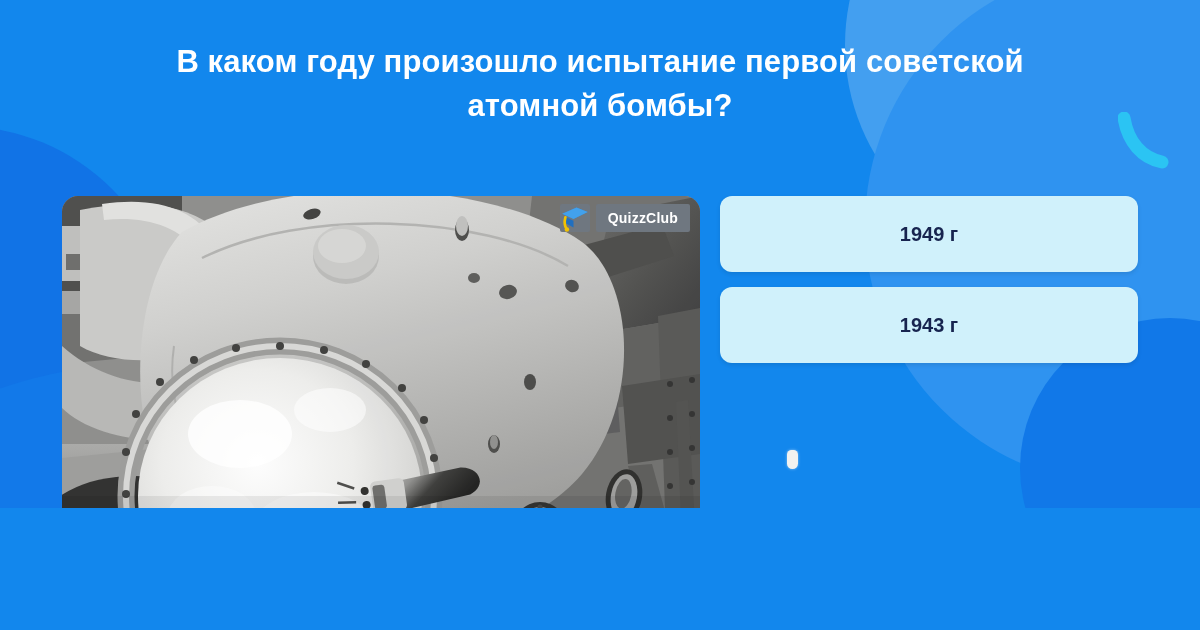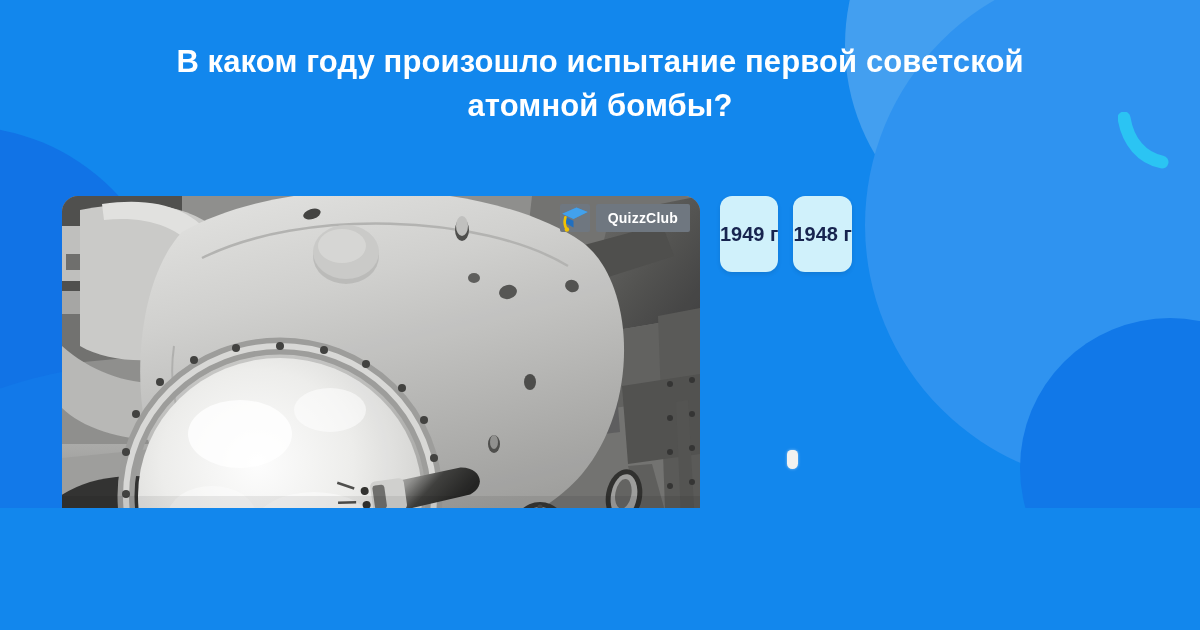--- a/index.html
+++ b/index.html
@@ -120,21 +120,21 @@
     letter-spacing: 0.2px;
   }
 
   
   #answers {
     position: absolute;
     left: 720px; top: 196px;
     width: 418px;
     z-index: 5;
     display: flex;
-    flex-direction: row;
+    flex-direction: column;
     gap: 15px;
   }
   .answer {
     height: 76px;
     border-radius: 12px;
     background: #d0f1fb;
     color: #17244f;
     font-size: 20px;
     font-weight: bold;
     display: flex;
@@ -393,19 +393,19 @@
       </span>
       <span class="wm-label">QuizzClub</span>
     </div>
   </div>
 
   <div id="answers">
     <div class="answer">
       <span>1949 г</span>
     </div>
     <div class="answer">
-      <span>1948 г</span>
+      <span>1943 г</span>
     </div>
   </div>
 
   <div id="cursor-handle"></div>
 
 </div>
 
 </body></html>

